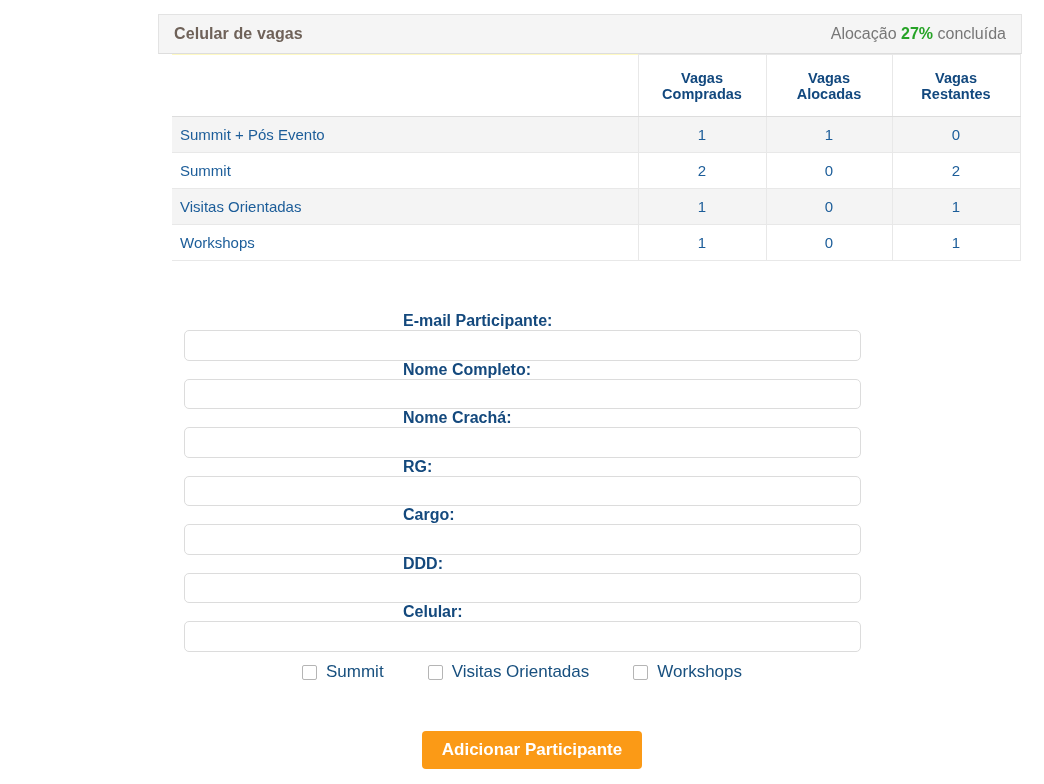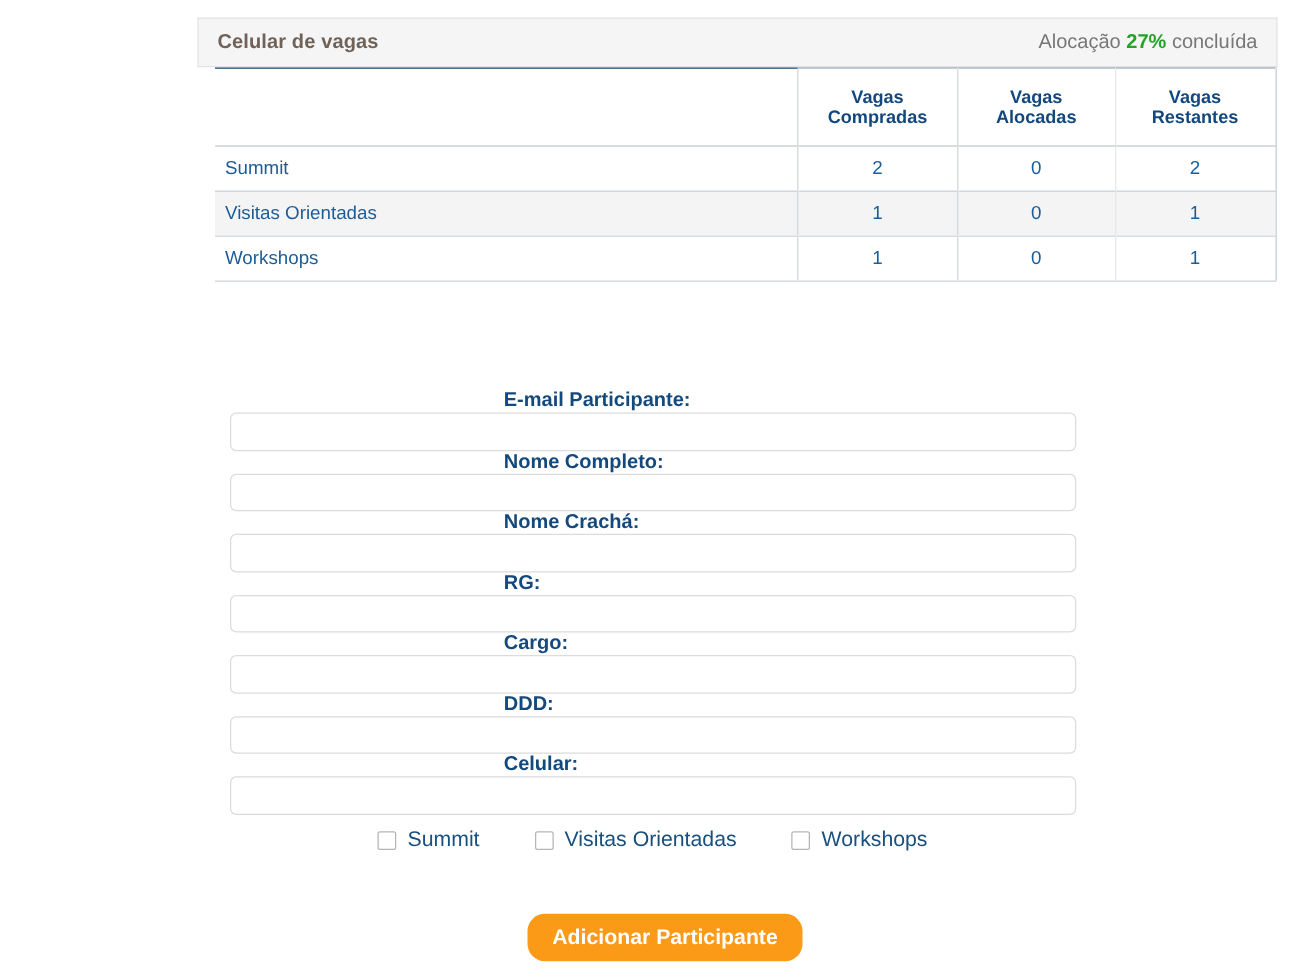--- a/index.html
+++ b/index.html
@@ -56,21 +56,21 @@
   .table-wrap {
     padding: 0 14px 0 14px;
     background: #ffffff;
     box-sizing: border-box;
     width: 864px;
   }
   table.vagas {
     border-collapse: collapse;
     width: 836px;
     table-layout: fixed;
-    background: #0c4a6e;
+    background: #fef9c3;
   }
   table.vagas th,
   table.vagas td {
     border: 1px solid #e8e8e8;
     color: #1c5d99;
     font-size: 14.5px;
   }
   table.vagas thead th {
     font-weight: bold;
     color: #12487e;
@@ -182,21 +182,21 @@
     left: 0;
     top: 731px;
     width: 1044px;
     display: flex;
     justify-content: center;
   }
   .btn-add {
     background: #fb9a16;
     color: #ffffff;
     border: none;
-    border-radius: 14px;
+    border-radius: 4px;
     font-family: "Liberation Sans", sans-serif;
     font-size: 17px;
     font-weight: bold;
     padding: 0 20px;
     height: 38px;
     line-height: 38px;
     cursor: pointer;
     white-space: nowrap;
     margin-left: 20px;
   }
@@ -228,20 +228,26 @@
           <th class="col-name"></th>
           <th>
             <span>Vagas</span><br>
             <span>Compradas</span>
           </th>
           <th>Vagas Alocadas</th>
           <th>Vagas Restantes</th>
         </tr>
       </thead>
       <tbody id="vagas-body">
+          <tr class="odd">
+            <td class="col-name">Summit + Pós Evento</td>
+            <td>1</td>
+            <td>1</td>
+            <td>0</td>
+          </tr>
           <tr class="even">
             <td class="col-name">Summit</td>
             <td>2</td>
             <td>0</td>
             <td>2</td>
           </tr>
           <tr class="odd">
             <td class="col-name">Visitas Orientadas</td>
             <td>1</td>
             <td>0</td>

